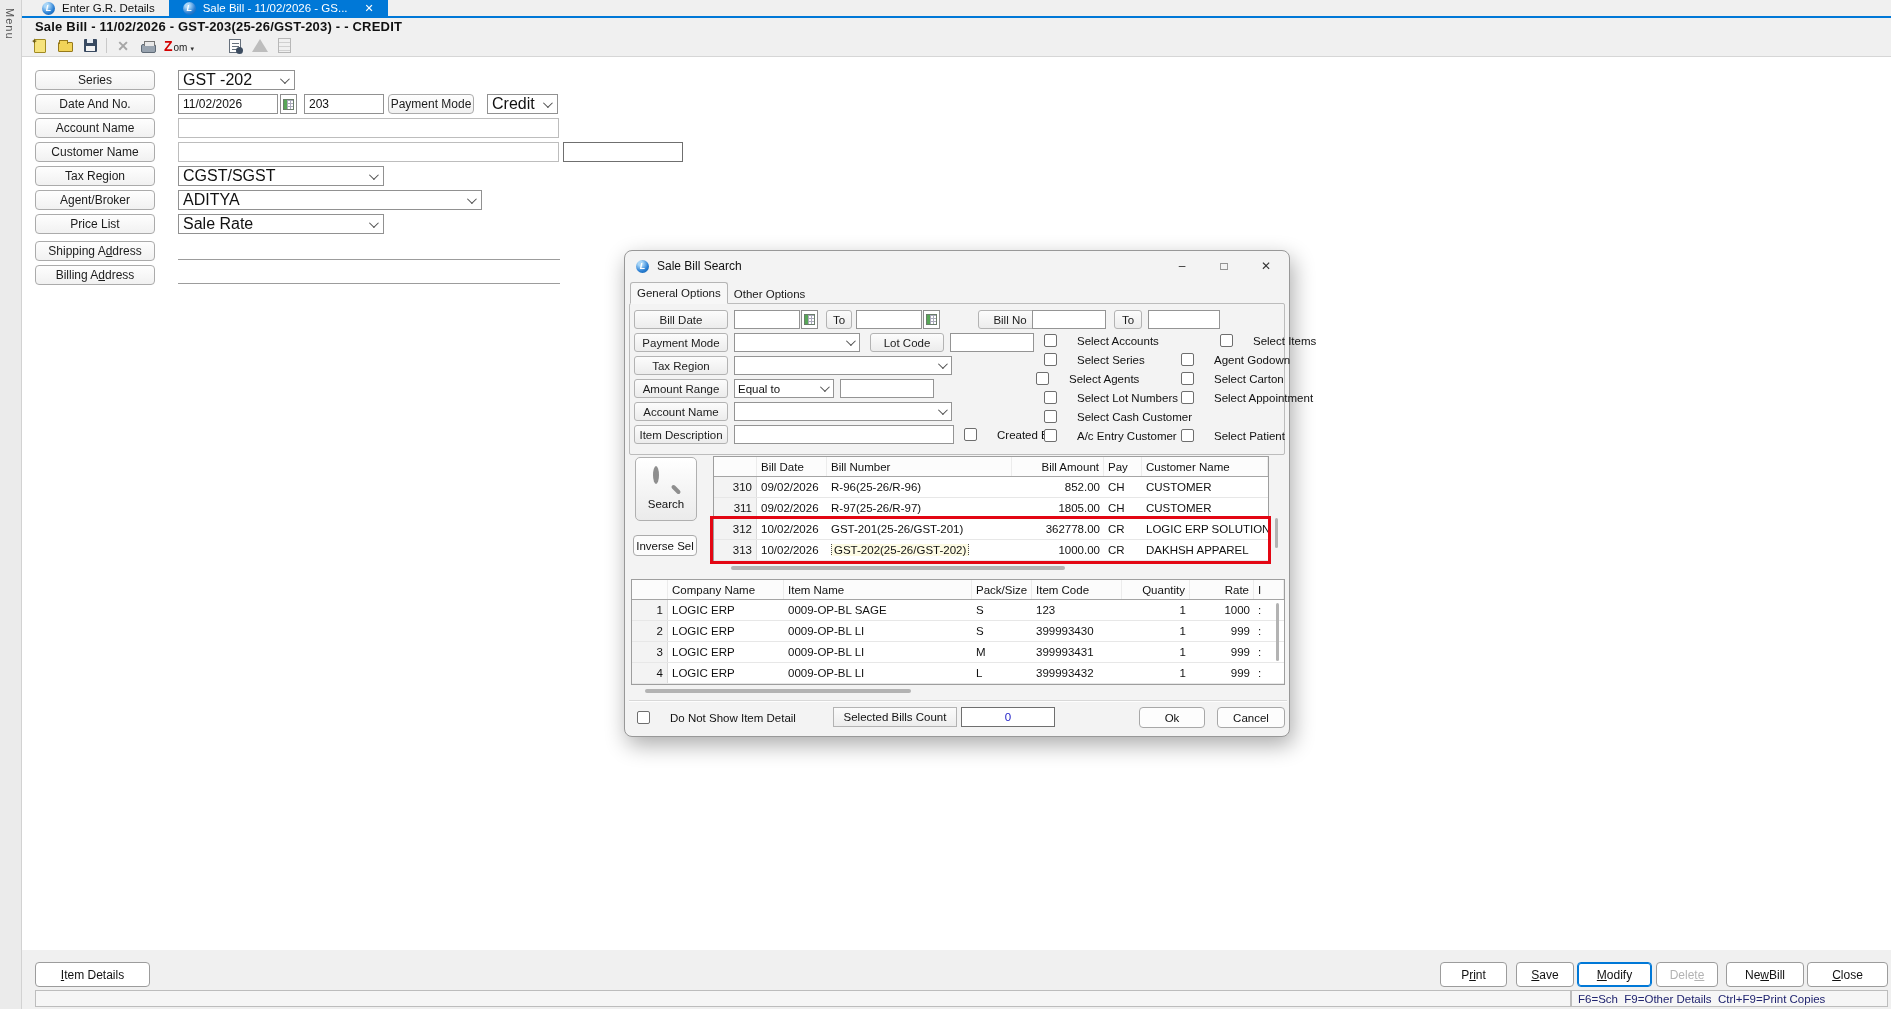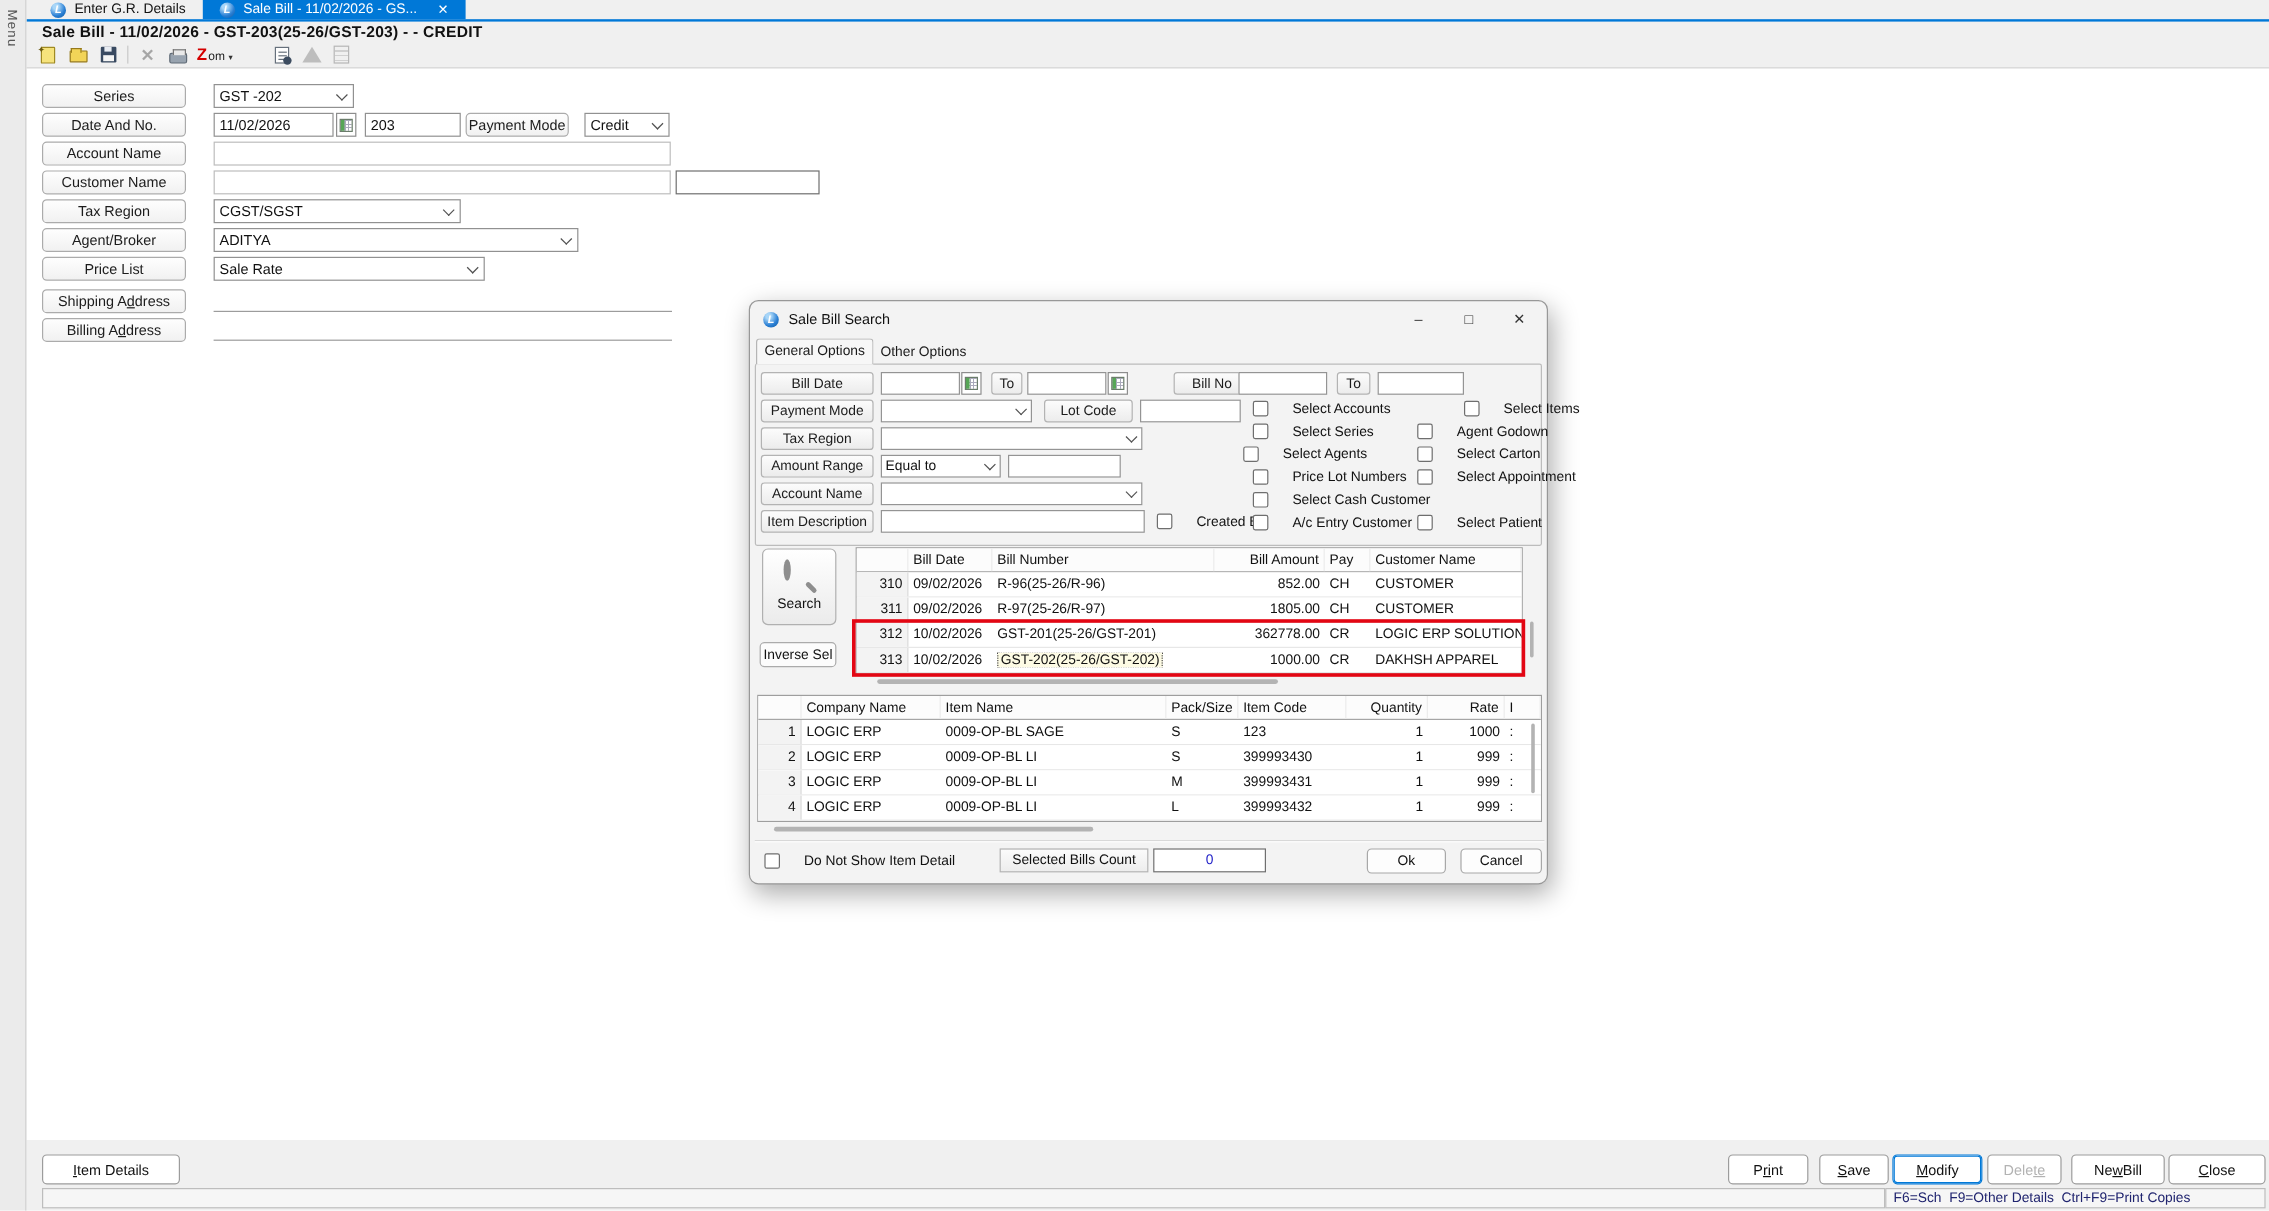--- a/index.html
+++ b/index.html
@@ -47,21 +47,21 @@
   .ic-form .badge { position:absolute; right:-3px; bottom:-2px; width:7px; height:7px; border-radius:50%; background:#3c4c60; }
   .ic-warn { width:0; height:0; border-left:8px solid transparent; border-right:8px solid transparent; border-bottom:13px solid #bdbdbd; }
   .ic-grid { width:13px; height:15px; border:1px solid #a9a9a9; background:
       repeating-linear-gradient(to bottom, transparent 0 3px, #c9c9c9 3px 4px); opacity:.8; }
 
   
   .flabel { position:absolute; height:20px; border:1px solid #ababab; border-radius:4px; background:linear-gradient(#fefefe,#f1f1f1); display:flex; align-items:center; justify-content:center; font-size:12px; color:#1c1c1c; }
   .tinp { position:absolute; height:20px; border:1px solid #919191; background:#fff; display:flex; align-items:center; padding:0 4px; font-size:12px; }
   .tinp.lite { border-color:#bdbdbd; }
   .tinp.dark { border-color:#6f6f6f; }
-  .combo { position:absolute; height:20px; border:1px solid #919191; background:#fff; display:flex; align-items:center; justify-content:space-between; padding:0 4px; font-size:12px; }
+  .combo { position:absolute; height:20px; border:1px solid #919191; background:#fff; display:flex; align-items:center; justify-content:space-between; padding:0 4px; font-size:16px; }
   .chev { width:7px; height:7px; border-right:1.4px solid #505050; border-bottom:1.4px solid #505050; transform:rotate(45deg) translateY(-2px); flex:0 0 auto; margin-right:3px; }
   .calbtn { position:absolute; width:17px; height:20px; border:1px solid #8d8d8d; background:#fff; display:flex; align-items:center; justify-content:center; }
   .calico { width:11px; height:11px; border:1px solid #6b7d6b;
       background: linear-gradient(#57a657,#57a657) left / 3px 100% no-repeat,
       repeating-linear-gradient(to right, #aab 0 1px, transparent 1px 3px),
       repeating-linear-gradient(to bottom, #aab 0 1px, transparent 1px 3px), #fff; }
   .uline { position:absolute; height:19px; border-bottom:1px solid #9c9c9c; }
 
   
   .dialog { position:absolute; left:624px; top:250px; width:666px; height:487px; background:#f3f3f3; border:1px solid #989898; border-radius:8px; box-shadow:3px 8px 22px rgba(0,0,0,.33); z-index:10; }
@@ -222,21 +222,21 @@
       <span class="chev"></span>
   </div>
 
   <div class="flabel" style="left:35px;top:190px;width:120px;">Agent/Broker</div>
   <div class="combo" style="left:178px;top:190px;width:304px;">
     <span>ADITYA</span>
       <span class="chev"></span>
   </div>
 
   <div class="flabel" style="left:35px;top:214px;width:120px;">Price List</div>
-  <div class="combo" style="left:178px;top:214px;width:226px;">
+  <div class="combo" style="left:178px;top:214px;width:206px;">
     <span>Sale Rate</span>
       <span class="chev"></span>
   </div>
 
   <div class="flabel" style="left:35px;top:241px;width:120px;">Shipping A<u>d</u>dress</div>
   <div class="uline" style="left:178px;top:241px;width:382px;"></div>
   <div class="flabel" style="left:35px;top:265px;width:120px;">Billing A<u>d</u>dress</div>
   <div class="uline" style="left:178px;top:265px;width:382px;"></div>
 
   <div class="dialog">
@@ -311,21 +311,21 @@
           <div class="chk" style="left: 414px; top: 48px;">
             <span class="box"></span>
             <span>Select Series</span>
           </div>
           <div class="chk" style="left: 406px; top: 67px;">
             <span class="box"></span>
             <span>Select Agents</span>
           </div>
           <div class="chk" style="left: 414px; top: 86px;">
             <span class="box"></span>
-            <span>Price Lot Numbers</span>
+            <span>Select Lot Numbers</span>
           </div>
           <div class="chk" style="left: 414px; top: 105px;">
             <span class="box"></span>
             <span>Select Cash Customer</span>
           </div>
           <div class="chk" style="left: 414px; top: 124px;">
             <span class="box"></span>
             <span>A/c Entry Customer</span>
           </div>
         </div>

